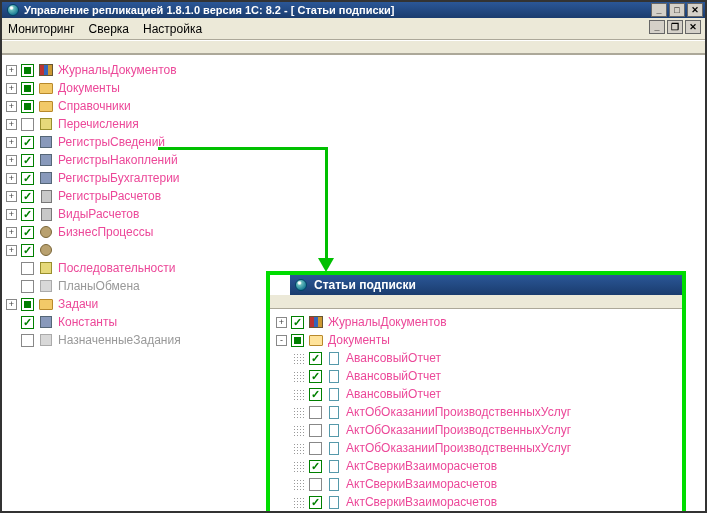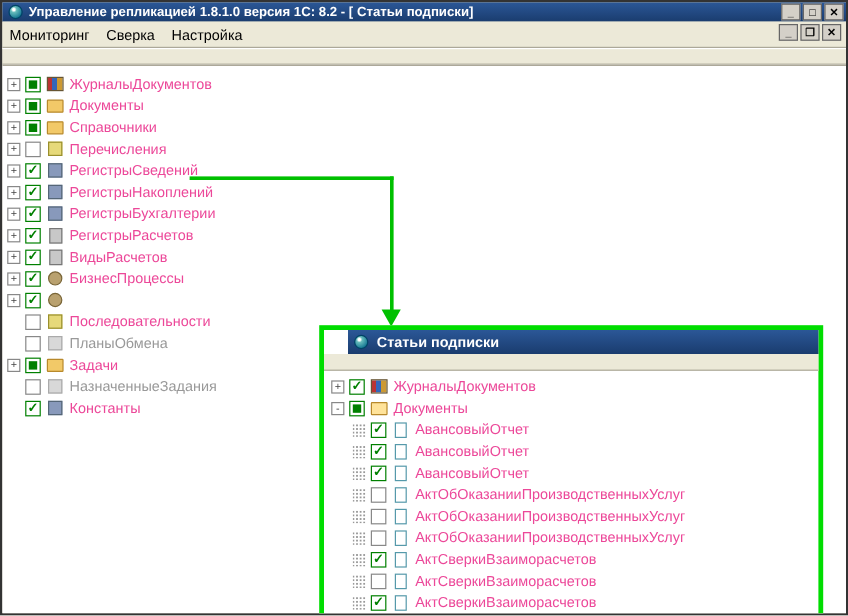--- a/index.html
+++ b/index.html
@@ -265,33 +265,33 @@
         <div class="tree-row">
           <div class="expander">+</div>
           <div class="chk filled"></div>
           <div class="node-icon">
             <div class="ic-folder"></div>
           </div>
           <span class="label">Задачи</span>
         </div>
         <div class="tree-row">
           <div class="expander empty"></div>
+          <div class="chk checked"></div>
+          <div class="node-icon">
+            <div class="ic-tool"></div>
+          </div>
+          <span class="label">Константы</span>
+        </div>
+        <div class="tree-row">
+          <div class="expander empty"></div>
           <div class="chk empty"></div>
           <div class="node-icon">
             <div class="ic-grey"></div>
           </div>
           <span class="label disabled">НазначенныеЗадания</span>
-        </div>
-        <div class="tree-row">
-          <div class="expander empty"></div>
-          <div class="chk checked"></div>
-          <div class="node-icon">
-            <div class="ic-tool"></div>
-          </div>
-          <span class="label">Константы</span>
         </div>
       </div>
 
     <div class="arrow-h" style="left:156px; top:92px; width:170px;"></div>
     <div class="arrow-v" style="left:323px; top:92px; height:113px;"></div>
     <div class="arrow-head" style="left:316px; top:203px;"></div>
 
     <div class="popup-frame">
       <div class="popup-titlebar">
         <span class="tb-icon">

